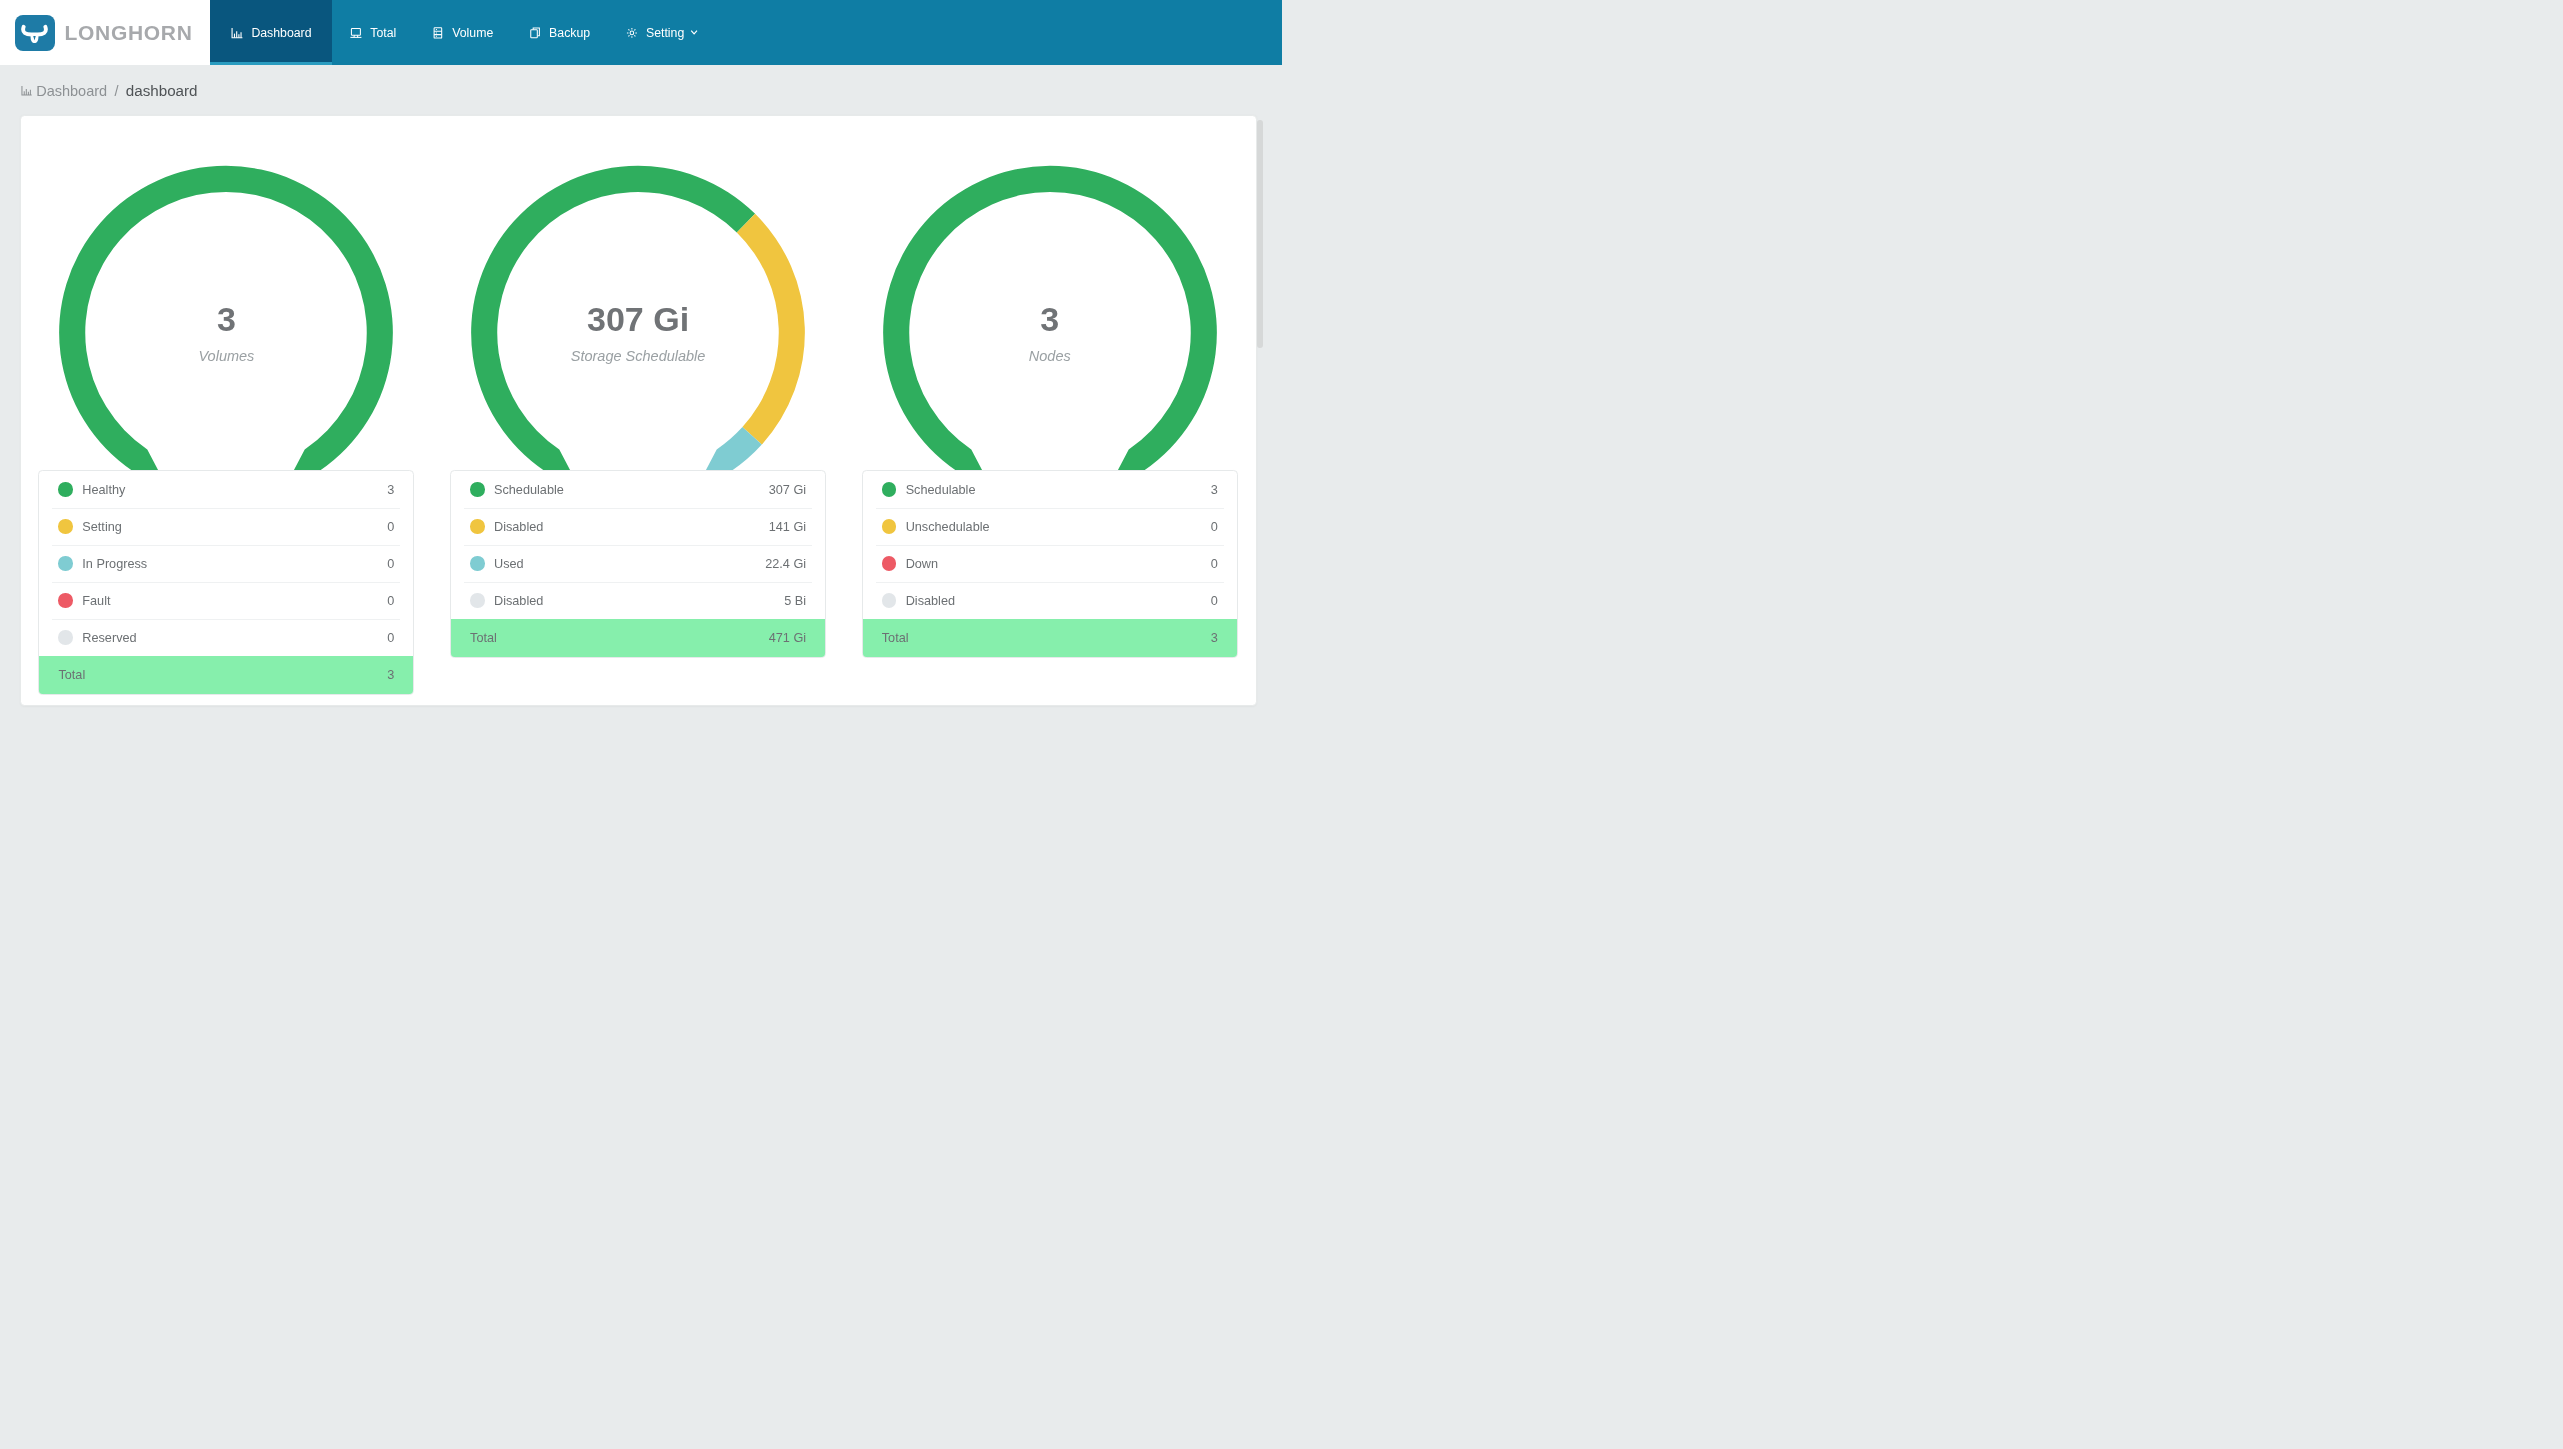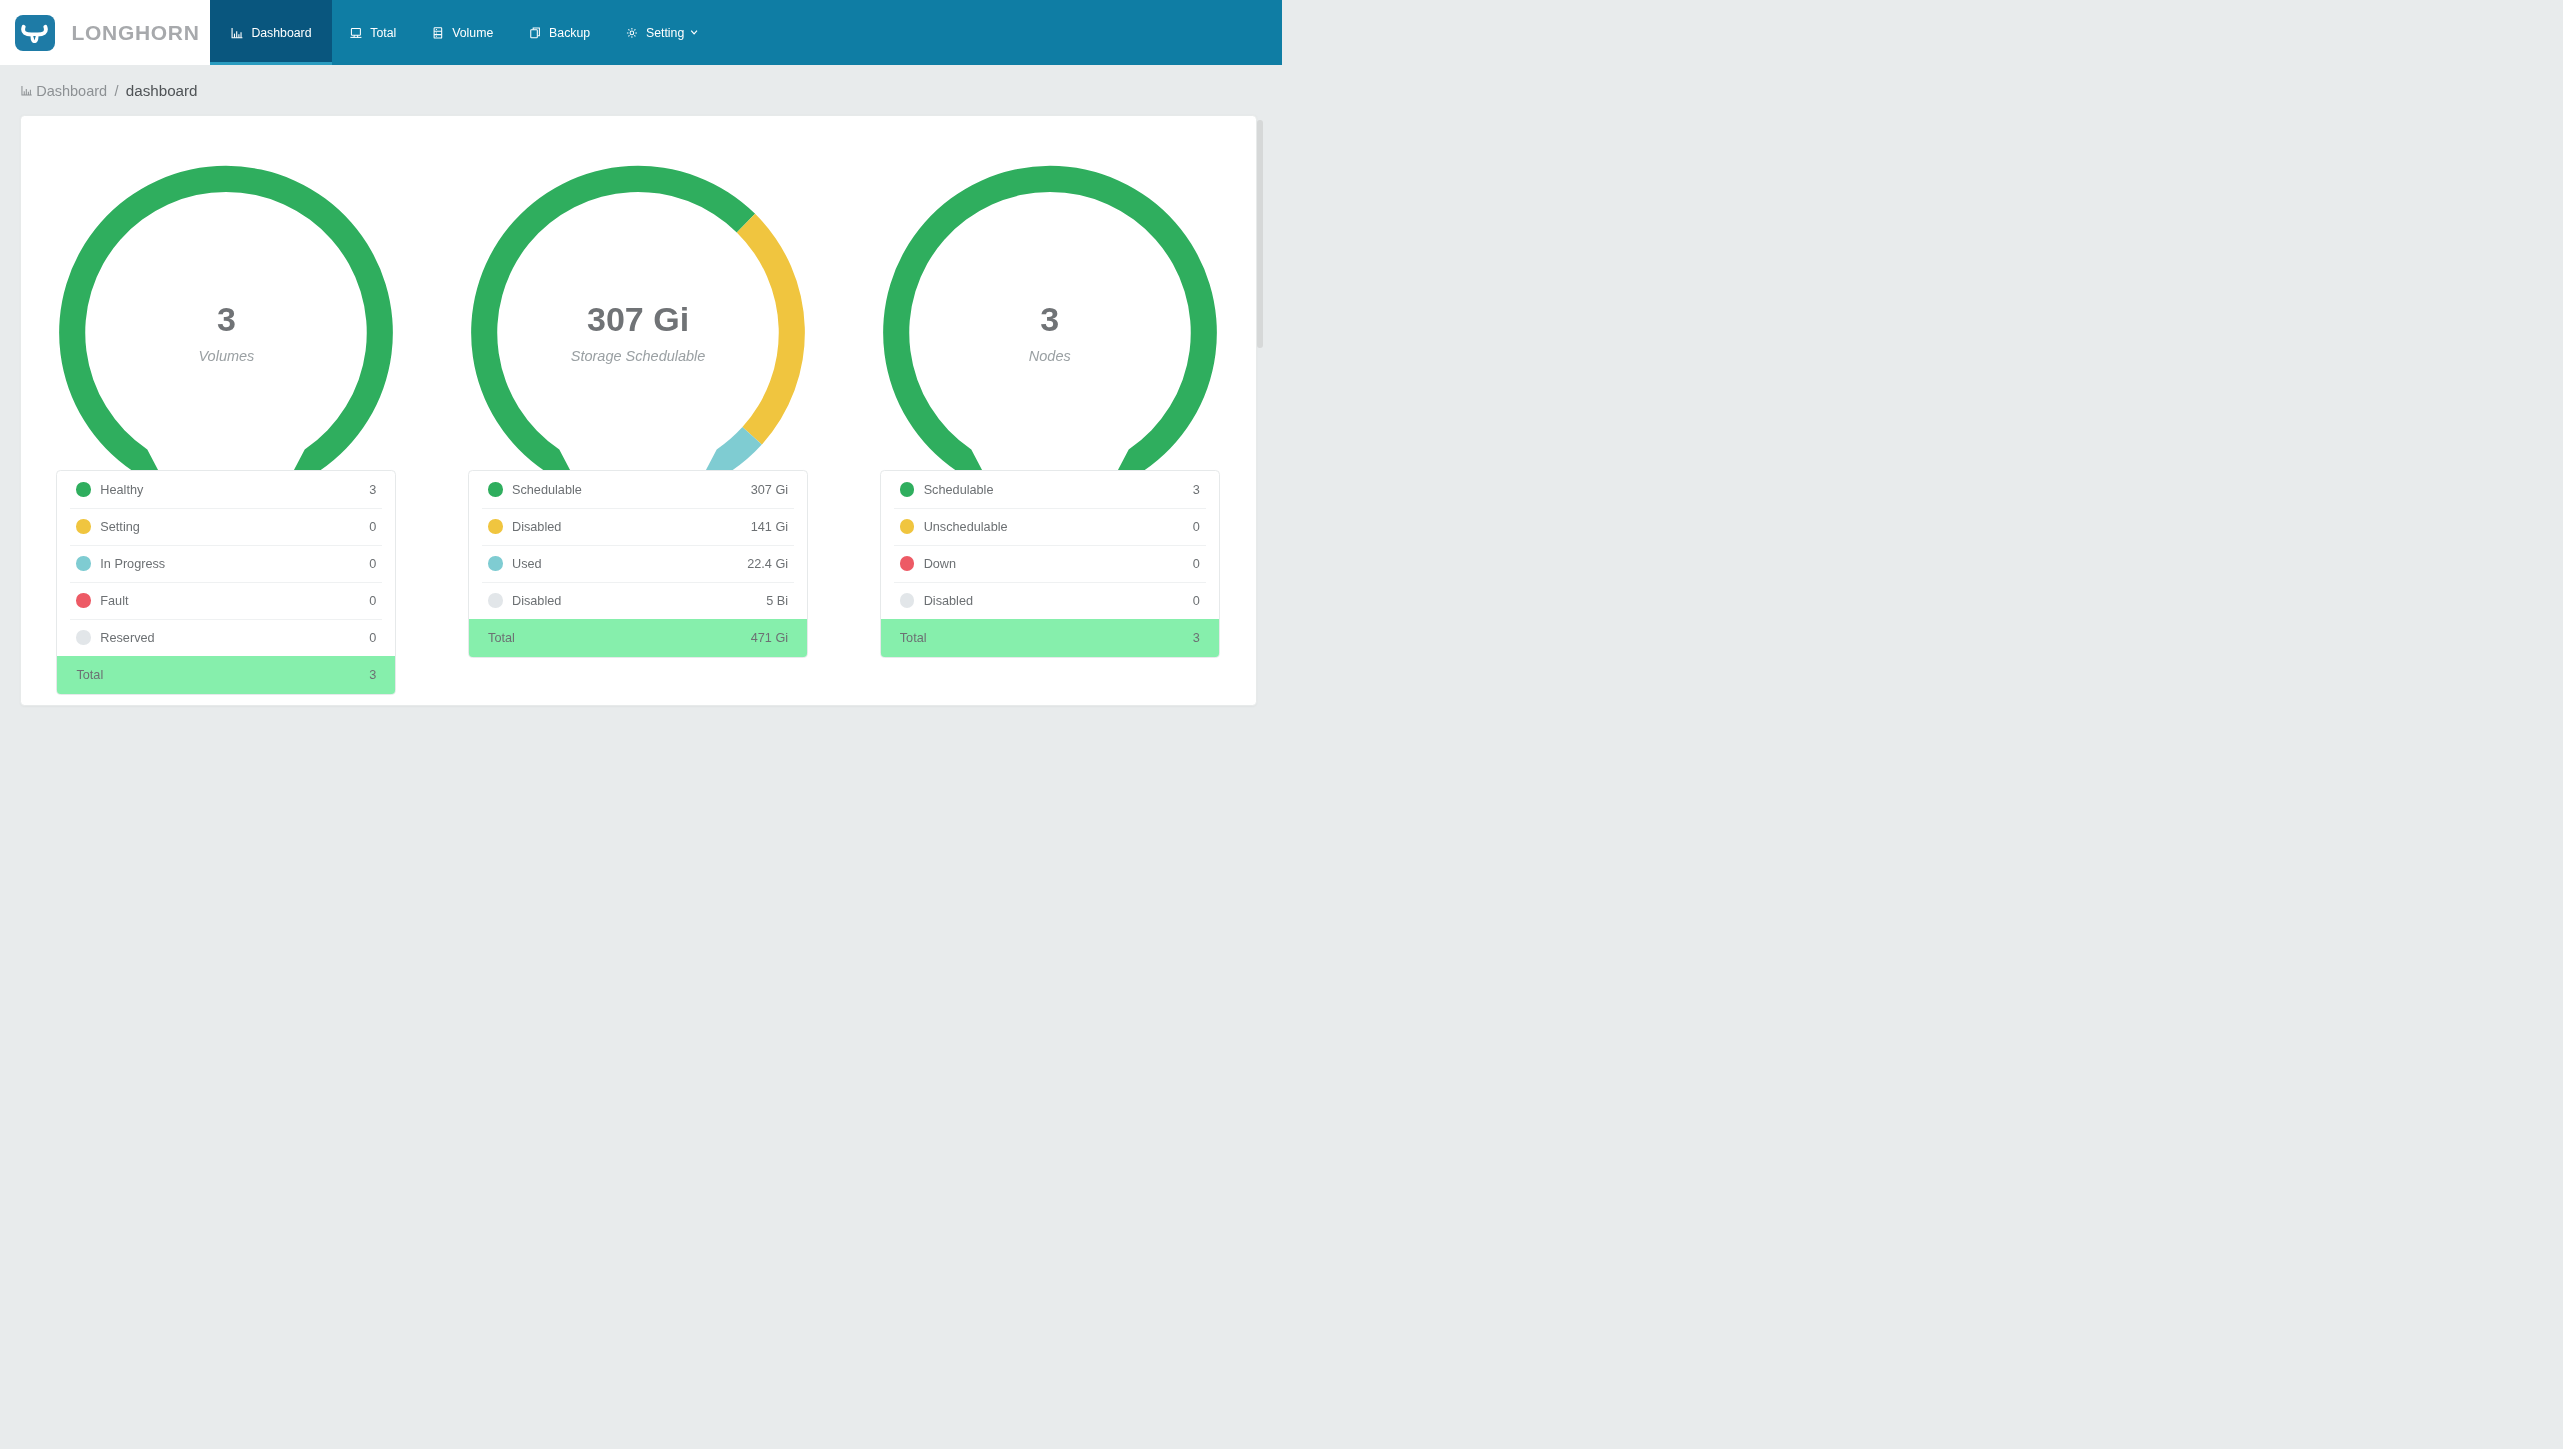--- a/index.html
+++ b/index.html
@@ -6,21 +6,21 @@
   body{
     width:1282px;height:725px;overflow:hidden;position:relative;
     background:#e8ebec;
     font-family:"Liberation Sans","DejaVu Sans",sans-serif;
     -webkit-font-smoothing:antialiased;
   }
   
   .header{height:65px;display:flex;background:#0f7da4;}
   .logo-box{width:210px;background:#ffffff;display:flex;align-items:center;padding-left:14.5px;box-sizing:border-box;flex:none;cursor:pointer;}
   .bull-badge{width:40px;height:36px;border-radius:8px;background:#1e7ba6;display:flex;align-items:center;justify-content:center;flex:none;}
-  .brand{margin-left:17px;font-size:21px;font-weight:bold;color:#a7a9ac;letter-spacing:0.7px;}
+  .brand{margin-left:10px;font-size:21px;font-weight:bold;color:#a7a9ac;letter-spacing:0.7px;}
   .nav{display:flex;flex:1;}
   .nav-item{display:flex;align-items:center;gap:7.3px;padding:0 17.4px;color:#ffffff;font-size:12.3px;cursor:pointer;position:relative;}
   .nav-item svg{display:block;}
   .nav-item.active{background:#09567e;padding:0 20.3px;box-shadow:inset 0 -2.9px 0 #2a9cc0;}
   
   .breadcrumb{height:51px;display:flex;align-items:center;padding-left:20.3px;color:#8d9194;font-size:14.5px;}
   .breadcrumb .bc-icon{display:flex;margin-right:2.9px;}
   .bc-link{color:#8d9194;cursor:pointer;}
   .bc-sep{margin:0 7.3px;color:#8d9194;}
   .bc-current{color:#4f5356;font-size:15.2px;}
@@ -35,21 +35,21 @@
   .gauge-svg{position:absolute;left:50%;top:23px;transform:translateX(-50%);}
   .gauge-center{
     position:absolute;left:50%;top:217px;transform:translate(-50%,-50%);
     text-align:center;width:290px;pointer-events:none;
   }
   .gauge-value{font-size:34px;font-weight:600;color:#707376;line-height:1;}
   .gauge-label{margin-top:11.6px;font-size:14.5px;color:#9aa0a3;font-style:italic;}
   
   .legend{
     position:absolute;left:50%;top:354px;transform:translateX(-50%);
-    width:340px;border:0.7px solid #e6e9ea;border-radius:4.4px;background:#fff;
+    width:376px;border:0.7px solid #e6e9ea;border-radius:4.4px;background:#fff;
     overflow:hidden;box-sizing:border-box;
   }
   .legend-row{display:flex;align-items:center;height:37px;padding:0 19px;position:relative;}
   .legend-row + .legend-row:not(.total)::before{
     content:"";position:absolute;top:0;left:13px;right:13px;height:0.7px;background:#eff1f2;
   }
   .legend-dot{width:14.5px;height:14.5px;border-radius:50%;margin-right:9.4px;flex:none;}
   .legend-label{font-size:12.7px;color:#6c7073;flex:1;}
   .legend-value{font-size:12.7px;color:#6c7073;}
   .legend-row.total{background:#86efac;height:38px;}

